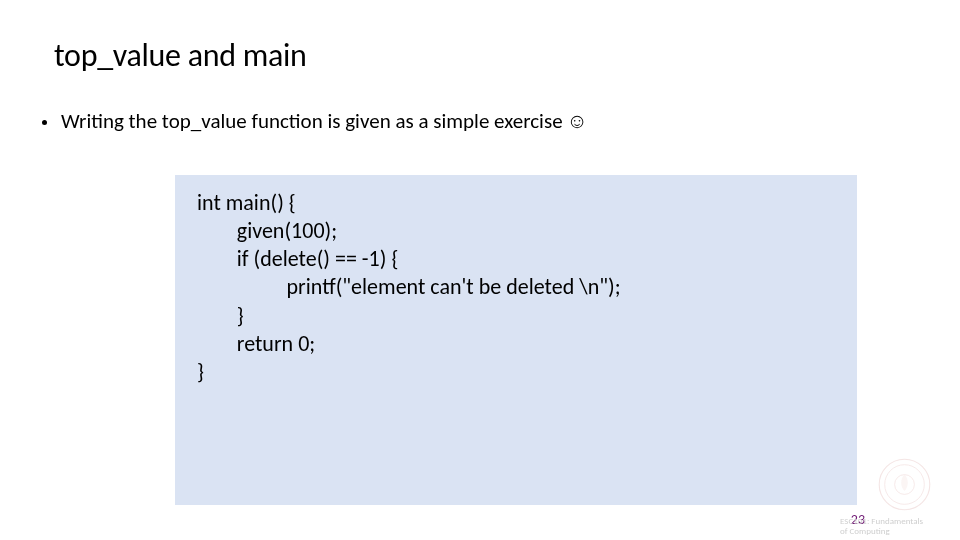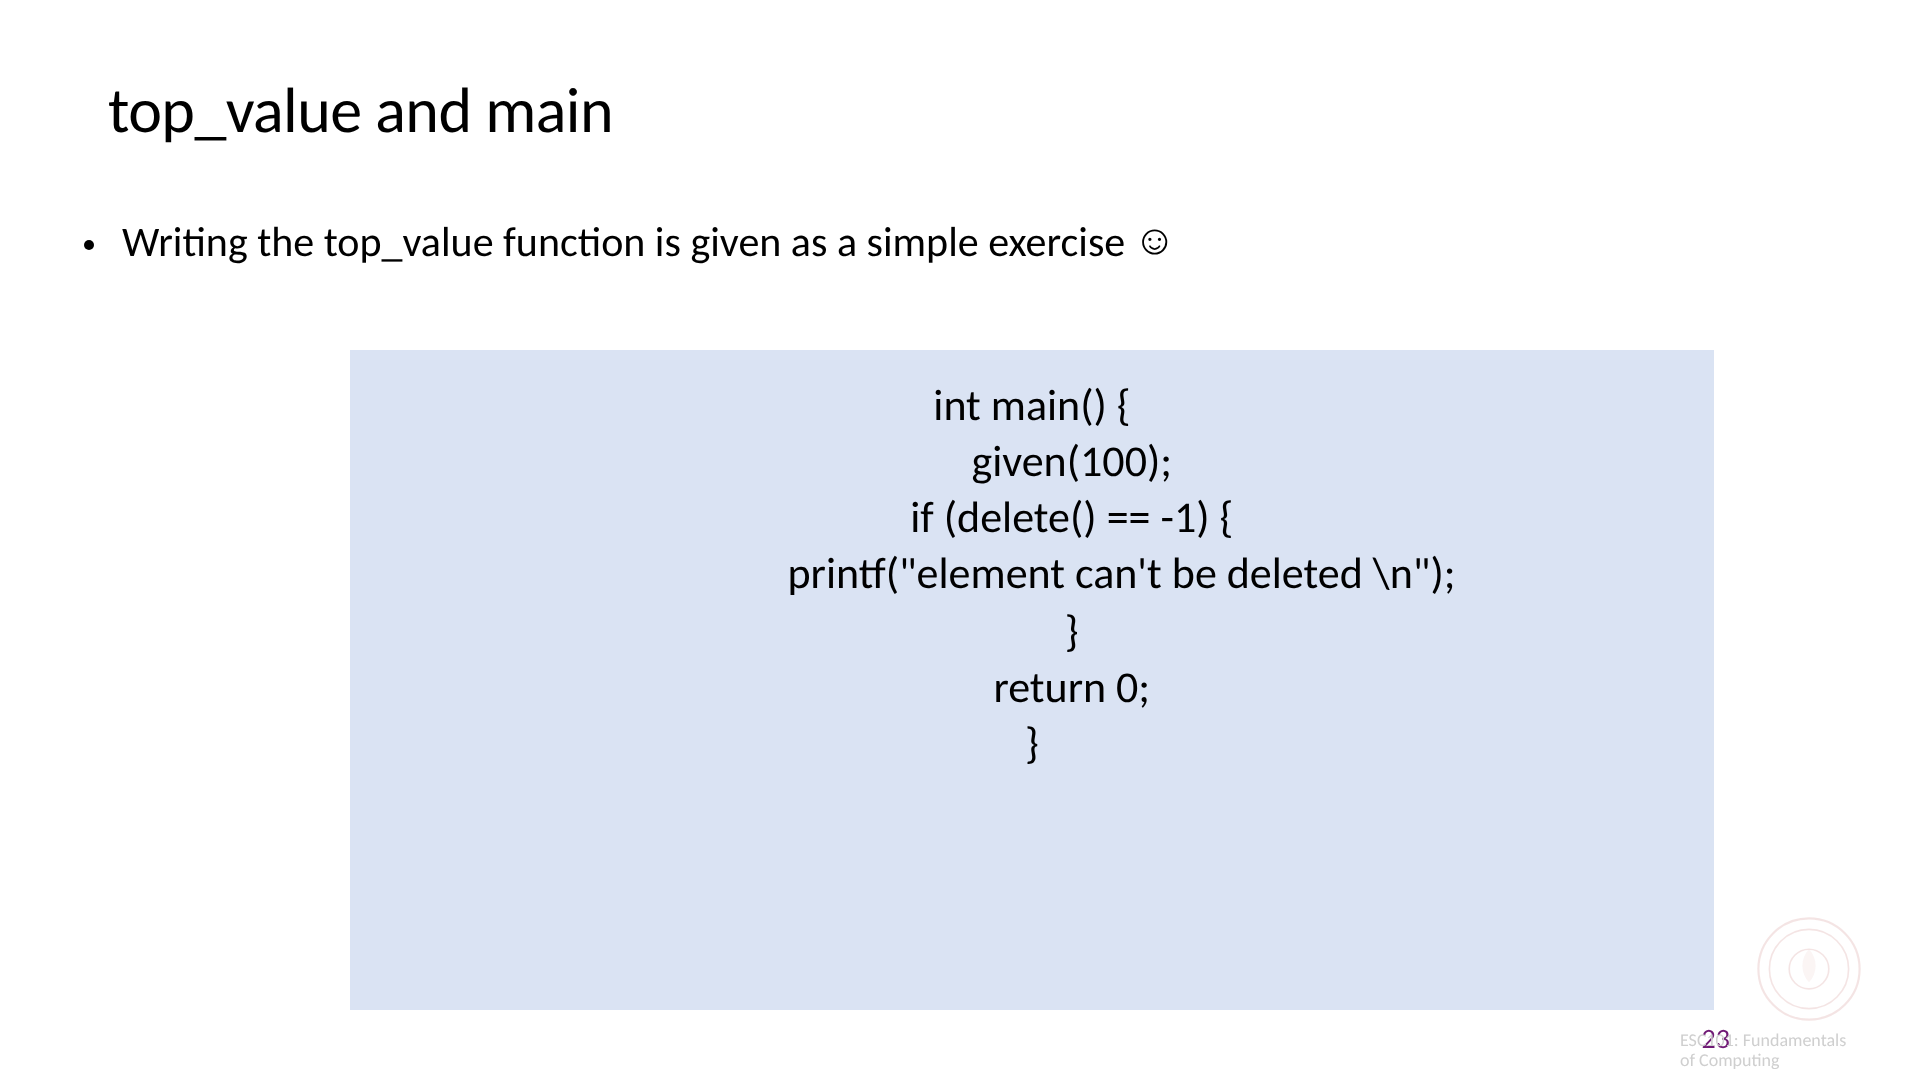--- a/index.html
+++ b/index.html
@@ -45,21 +45,20 @@
     position: absolute;
     left: 175px;
     top: 175px;
     width: 682px;
     height: 330px;
     background: #dae3f3;
     padding: 14px 22px;
     font-size: 22px;
     line-height: 1.28;
     color: #000;
-    text-align: center;
   }
   .code-box .line { white-space: pre; }
   .page-number {
     position: absolute;
     right: 95px;
     bottom: 12px;
     font-size: 14px;
     color: #701a75;
   }
   .footer-course {

